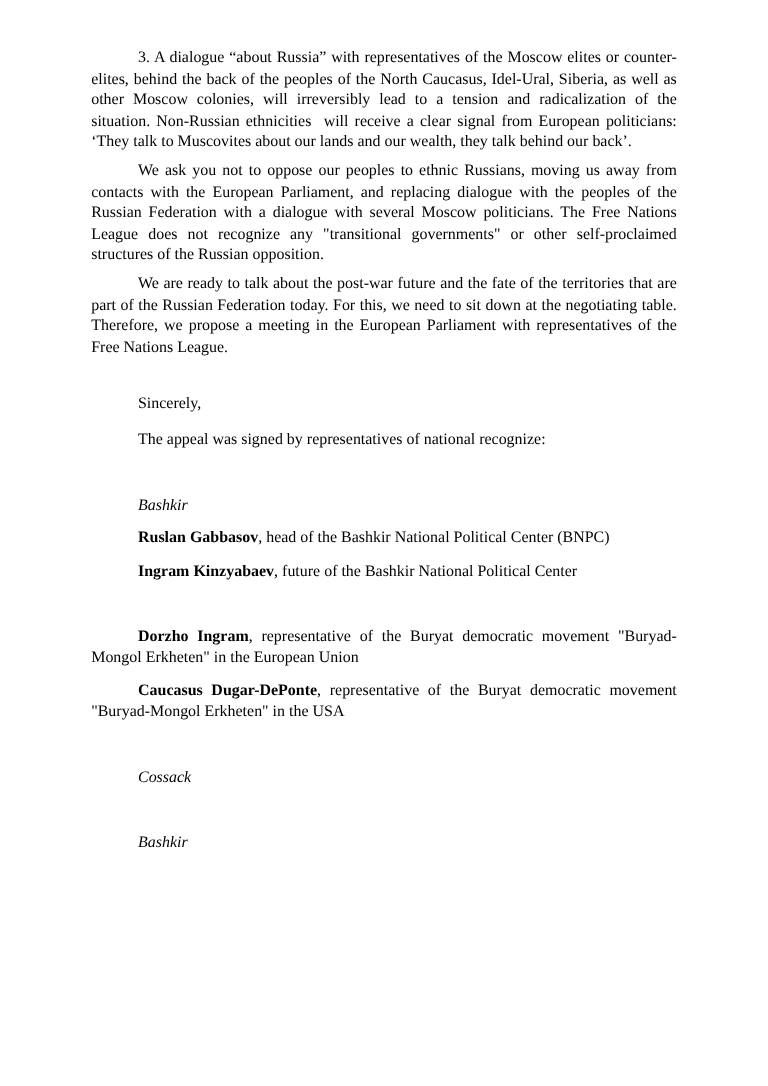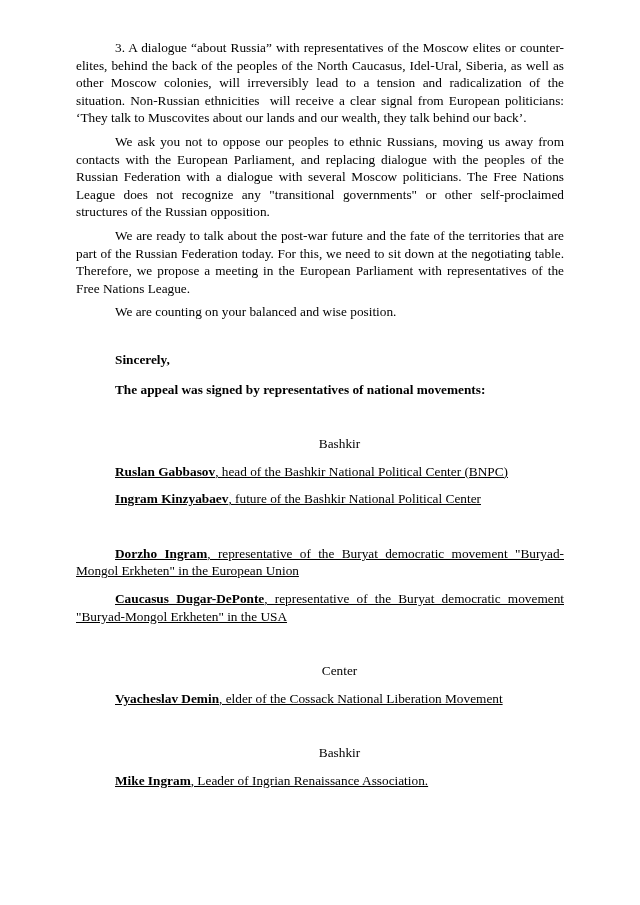--- a/index.html
+++ b/index.html
@@ -18,53 +18,52 @@
     font-size: 13.3px;
     line-height: 17.6px;
     padding: 39px 76px 0 76px;
     overflow: hidden;
   }
   p {
     margin: 0 0 6px 0;
     text-indent: 39px;
     text-align: justify;
   }
-  .bold { font-weight: bold; }
+  .bold { font-weight: normal; }
   .closing-sincerely { margin-top: 30px; }
   .closing-signed { margin-top: 12px; }
   .sig-group { margin-top: 37px; }
   .sig-heading {
+    font-style: italic;
     margin: 0 0 10px 0;
     text-indent: 39px;
-    text-align: center;
+    text-align: left;
   }
   .sig-entry {
     margin: 0 0 10px 0;
     text-indent: 39px;
     text-align: justify;
-    text-decoration: underline;
   }
   .sig-entry strong { font-weight: bold; }
 </style>
 </head>
 <body>
 
 <div class="page">
 
   <p>3. A dialogue “about Russia” with representatives of the Moscow elites or counter-elites, behind the back of the peoples of the North Caucasus, Idel-Ural, Siberia, as well as other Moscow colonies, will irreversibly lead to a tension and radicalization of the situation. Non-Russian ethnicities&nbsp; will receive a clear signal from European politicians: ‘They talk to Muscovites about our lands and our wealth, they talk behind our back’.</p>
 
   <p>We ask you not to oppose our peoples to ethnic Russians, moving us away from contacts with the European Parliament, and replacing dialogue with the peoples of the Russian Federation with a dialogue with several Moscow politicians. The Free Nations League does not recognize any "transitional governments" or other self-proclaimed structures of the Russian opposition.</p>
 
   <p>We are ready to talk about the post-war future and the fate of the territories that are part of the Russian Federation today. For this, we need to sit down at the negotiating table. Therefore, we propose a meeting in the European Parliament with representatives of the Free Nations League.</p>
 
-  <p>We are counting on your balanced and wise position.</p>
 
   <p class="bold closing-sincerely">Sincerely,</p>
 
-  <p class="bold closing-signed">The appeal was signed by representatives of national movements:</p>
+  <p class="bold closing-signed">The appeal was signed by representatives of national recognize:</p>
 
   <section class="sig-group">
     <p class="sig-heading">Bashkir</p>
     <p class="sig-entry">
       <strong>Ruslan Gabbasov</strong><span>, head of the Bashkir National Political Center (BNPC)</span>
     </p>
     <p class="sig-entry">
       <strong>Ingram Kinzyabaev</strong><span>, future of the Bashkir National Political Center</span>
     </p>
   </section>
@@ -72,27 +71,21 @@
   <section class="sig-group">
     <p class="sig-entry">
       <strong>Dorzho Ingram</strong><span>, representative of the Buryat democratic movement "Buryad-Mongol Erkheten" in the European Union</span>
     </p>
     <p class="sig-entry">
       <strong>Caucasus Dugar-DePonte</strong><span>, representative of the Buryat democratic movement "Buryad-Mongol Erkheten" in the USA</span>
     </p>
   </section>
 
   <section class="sig-group">
-    <p class="sig-heading">Center</p>
-    <p class="sig-entry">
-      <strong>Vyacheslav Demin</strong><span>, elder of the Cossack National Liberation Movement</span>
-    </p>
+    <p class="sig-heading">Cossack</p>
   </section>
 
   <section class="sig-group">
     <p class="sig-heading">Bashkir</p>
-    <p class="sig-entry">
-      <strong>Mike Ingram</strong><span>, Leader of Ingrian Renaissance Association.</span>
-    </p>
   </section>
 
 
 </div>
 
 </body></html>

